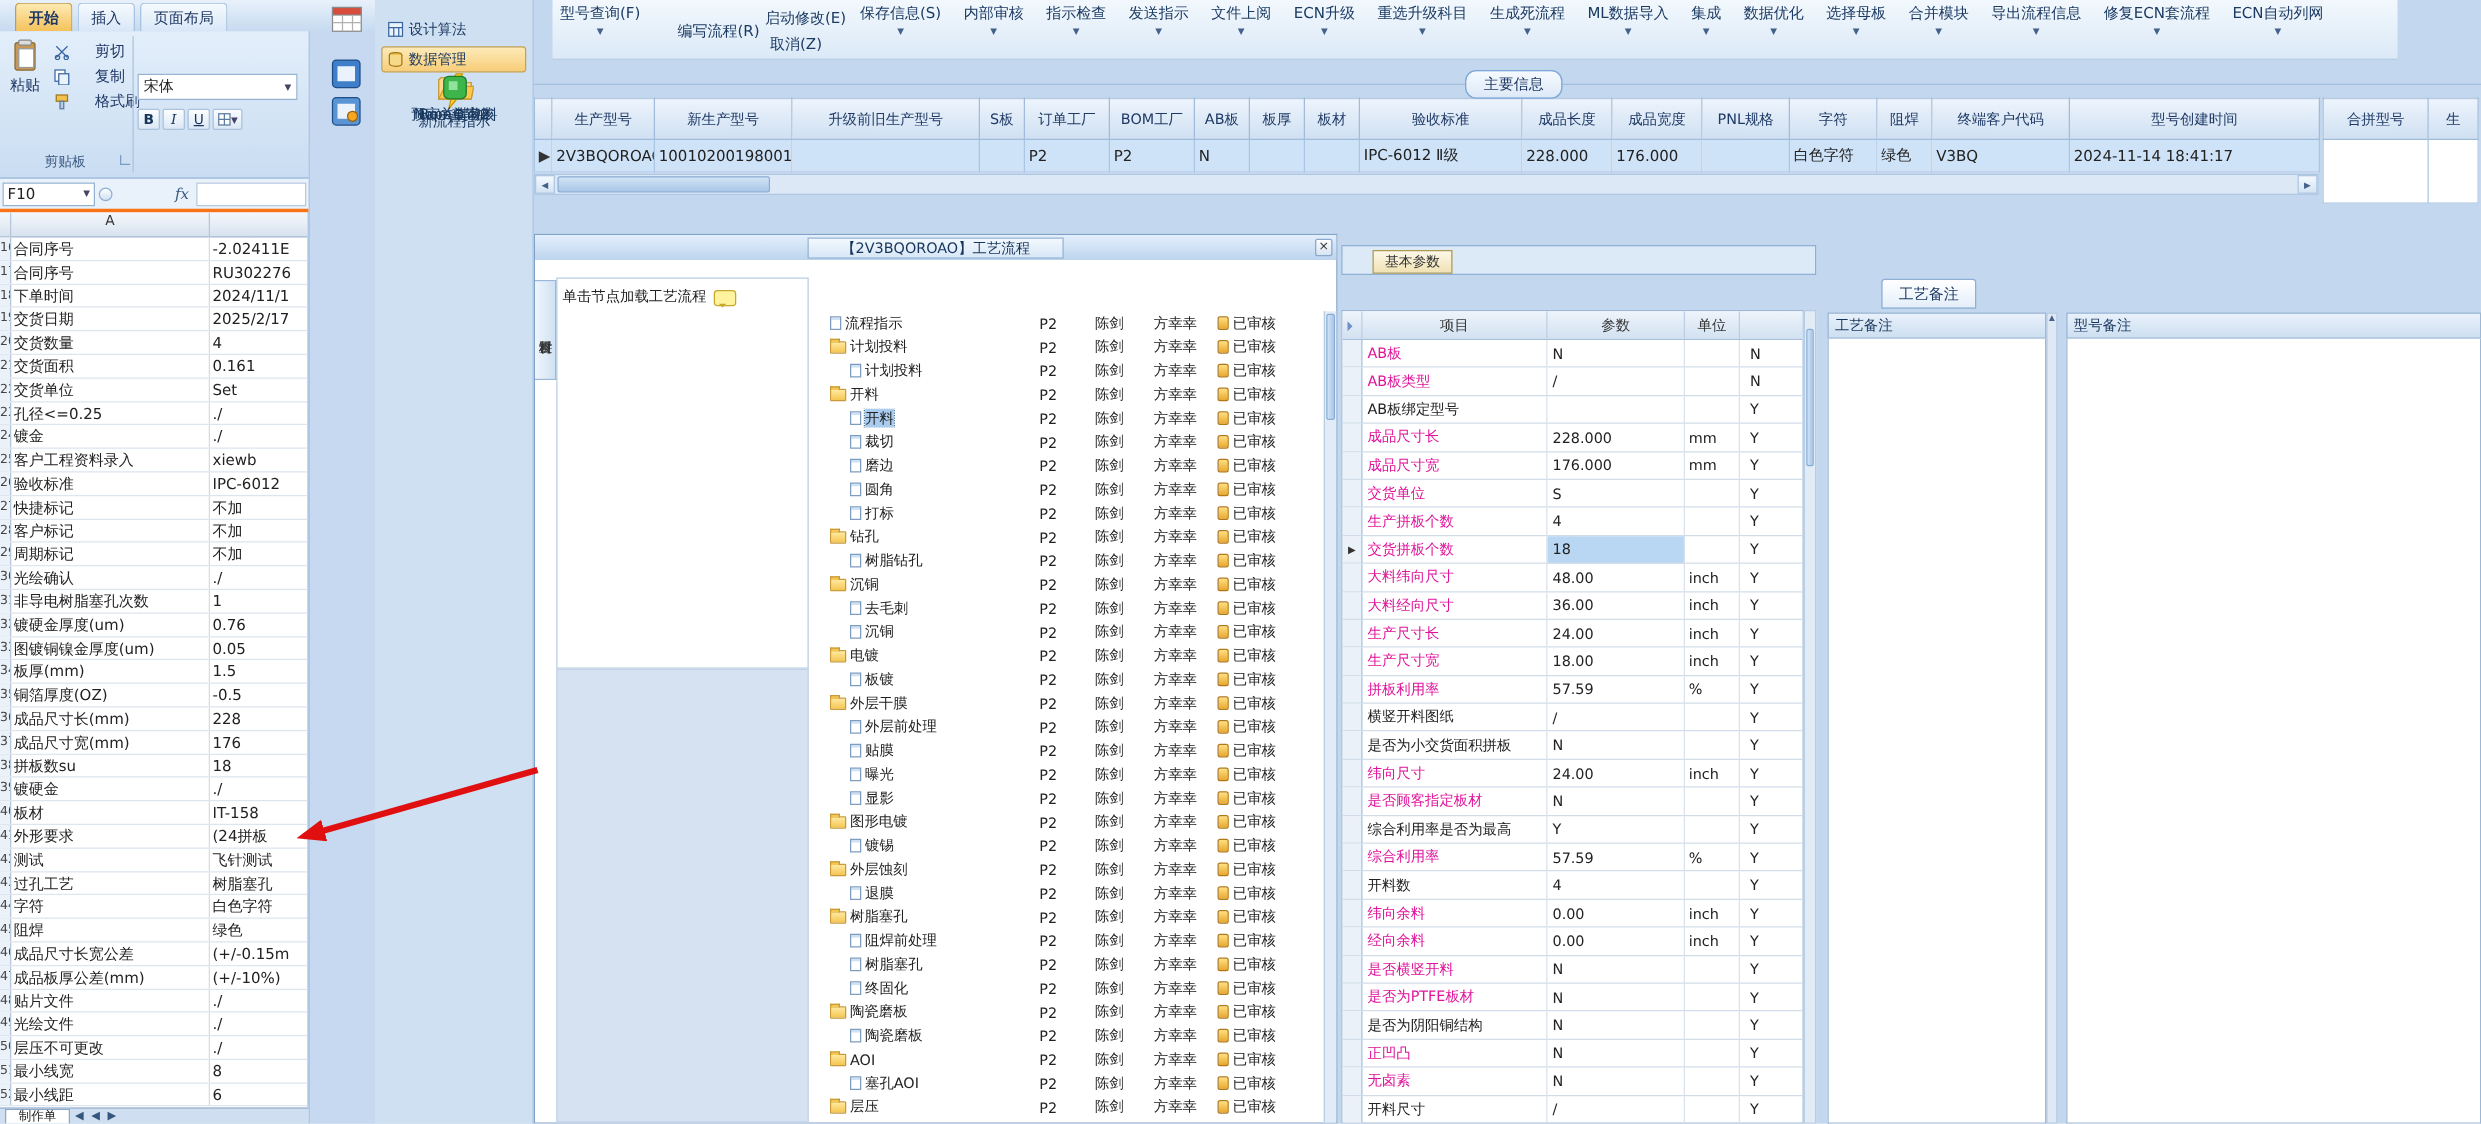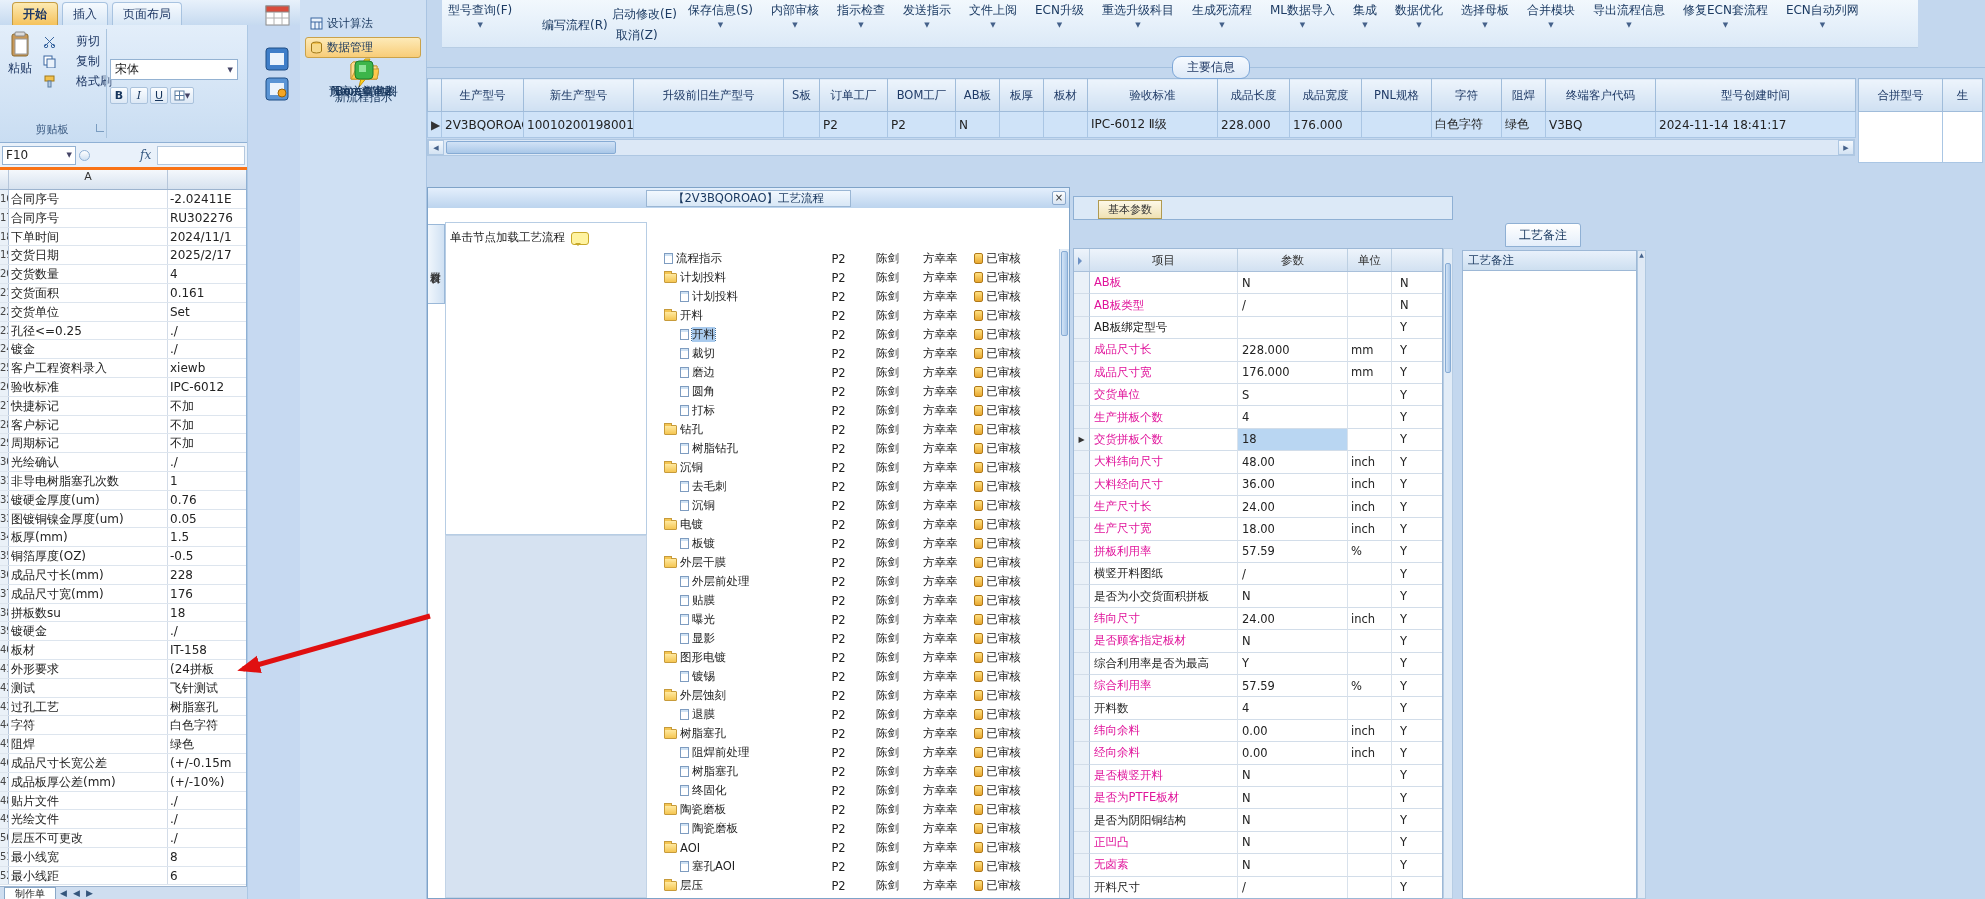--- a/index.html
+++ b/index.html
@@ -1589,20 +1589,24 @@
   <div class="notes">
     <div class="n-tab">工艺备注</div>
     <div class="n-cols">
       <div class="n-col1">
         <div class="n-head">工艺备注</div>
         <div class="n-body"></div>
       </div>
       <div class="n-scrollstrip">
         <span>▲</span>
       </div>
+      <div class="n-col2">
+        <div class="n-head">型号备注</div>
+        <div class="n-body"></div>
+      </div>
     </div>
   </div>
 
   <svg class="arrow-overlay" width="1985" height="899">
     <defs>
       <marker id="ah" markerUnits="userSpaceOnUse" markerWidth="24" markerHeight="20" refX="17" refY="9" orient="auto">
         <polygon points="0,0 23,9 0,18" fill="#e01010"></polygon>
       </marker>
     </defs>
     <line x1="430" y1="616" x2="243" y2="669" stroke="#e01010" stroke-width="5" marker-end="url(#ah)"></line>

